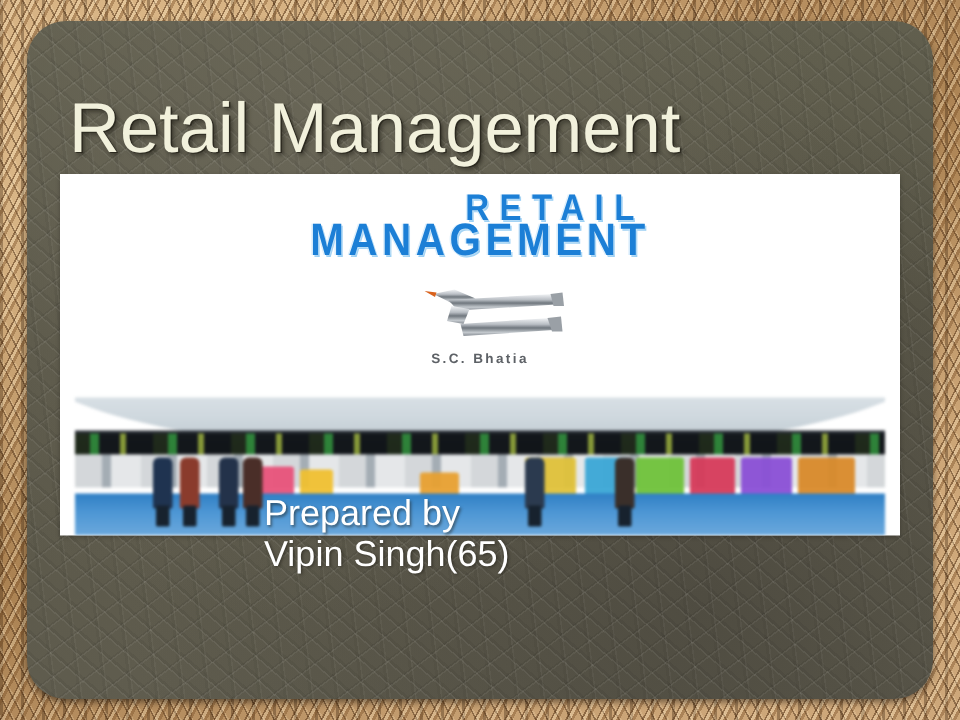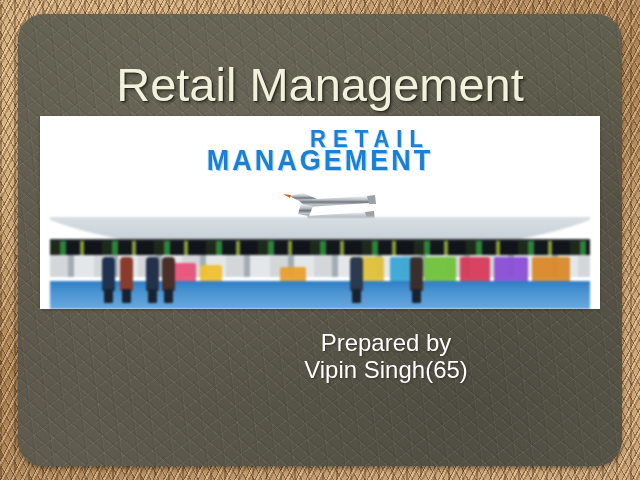--- a/index.html
+++ b/index.html
@@ -76,30 +76,29 @@
     width: 548px;
     font-size: 47px;
     line-height: 54px;
     font-weight: 400;
     letter-spacing: 0px;
     color: #f2f1dc;
     text-shadow:
       1px 1px 0 rgba(40,38,28,0.85),
       2px 2px 3px rgba(25,24,16,0.55);
     white-space: nowrap;
-    text-align: center;
   }
 
   
   #cover {
     position: absolute;
     left: 22px;
     top: 102px;
     width: 560px;
-    height: 193px;
+    height: 241px;
     background: #ffffff;
     overflow: hidden;
     box-shadow: 0 1px 3px rgba(0,0,0,0.25);
   }
 
   
   .cov-line {
     position: absolute;
     left: 0;
     width: 100%;
@@ -203,21 +202,21 @@
     content:""; position:absolute; left:2px; bottom:-12px; width:9px; height:14px;
     background: #17222e; border-radius: 1px;
   }
 
   
   #credits {
     position: absolute;
     right: 26px;
     top: 316px;
     width: 420px;
-    text-align: center;
+    text-align: left;
     color: #ffffff;
     font-size: 24px;
     line-height: 26.5px;
     text-shadow: 1px 1px 2px rgba(30,28,20,0.55);
   }
   #credits div { white-space: nowrap; }
 </style>
 </head>
 <body>
 

